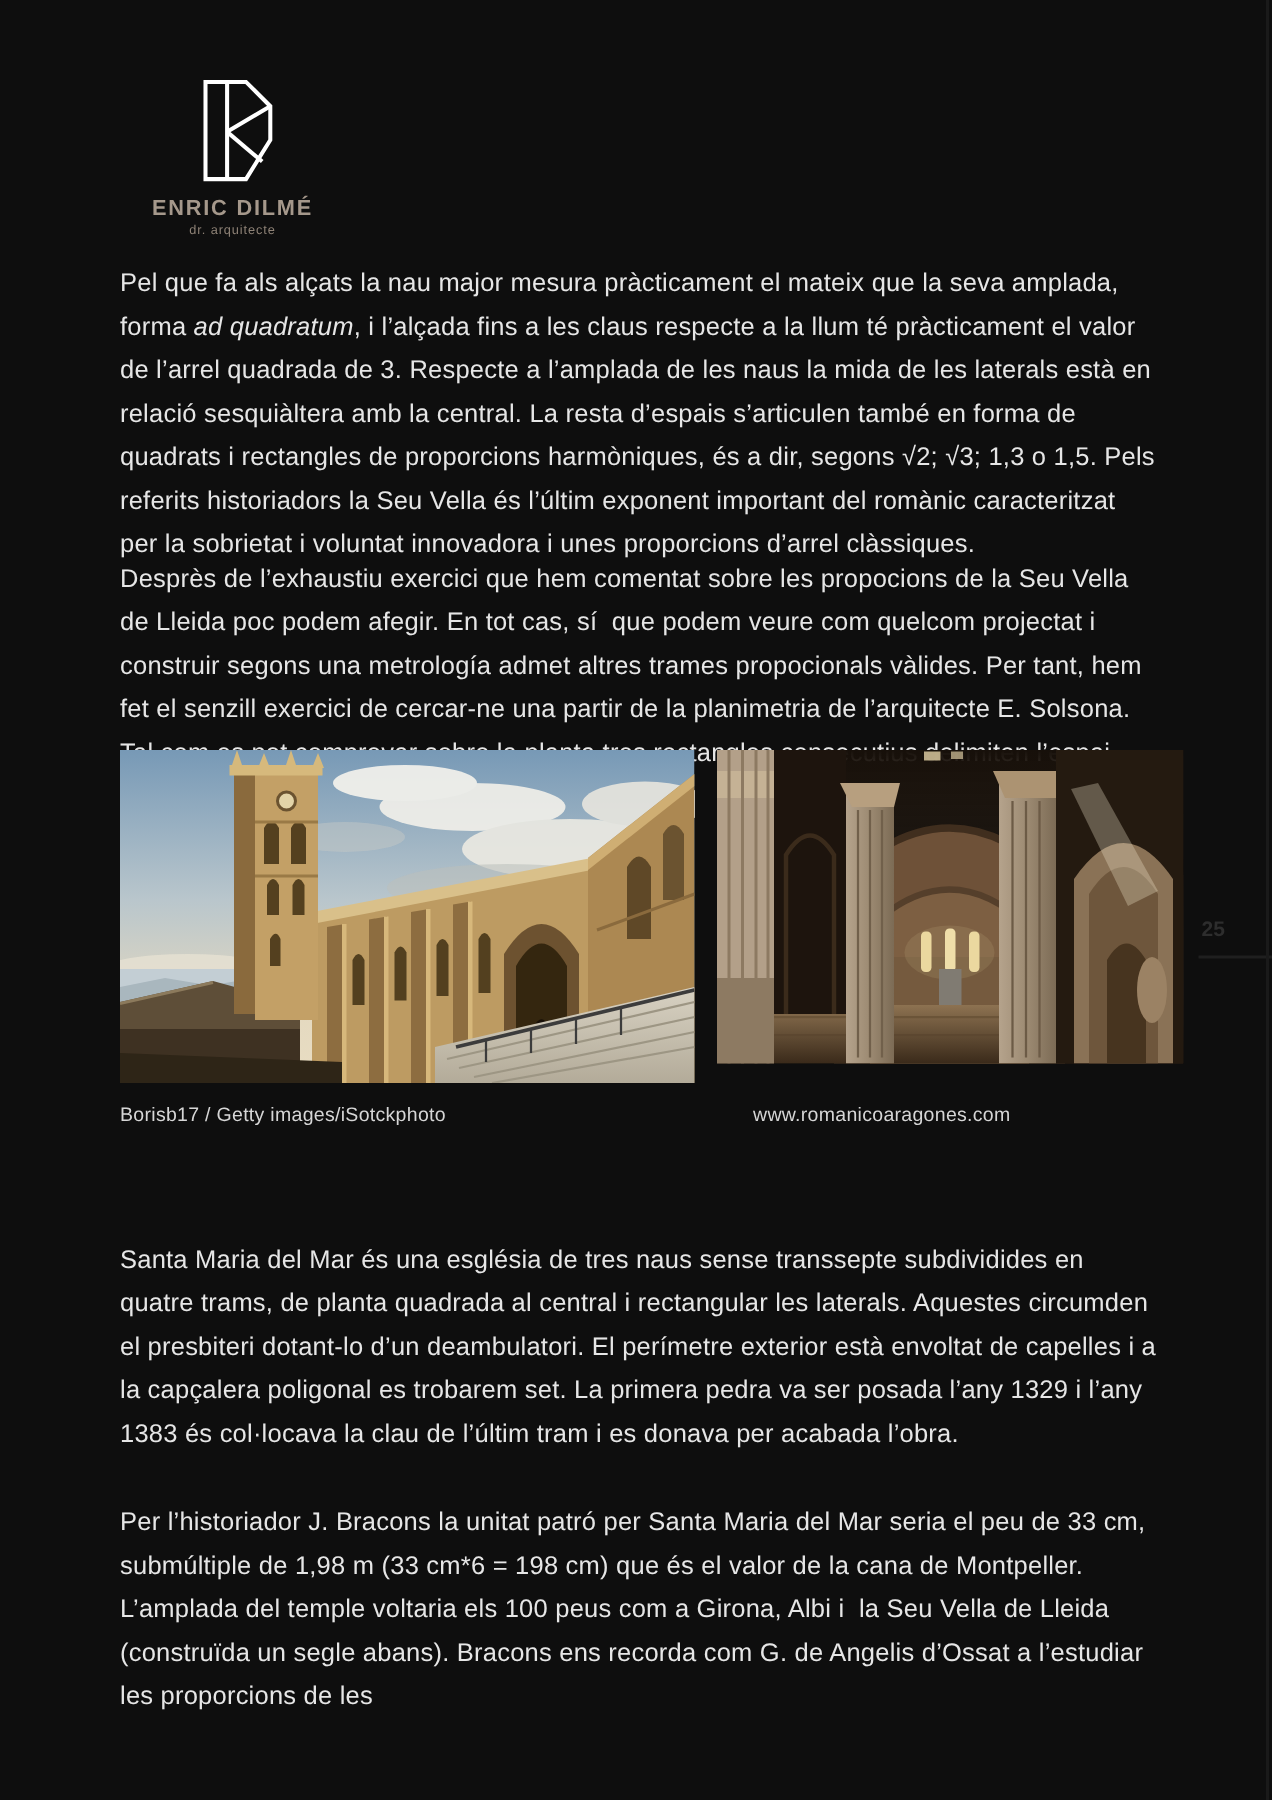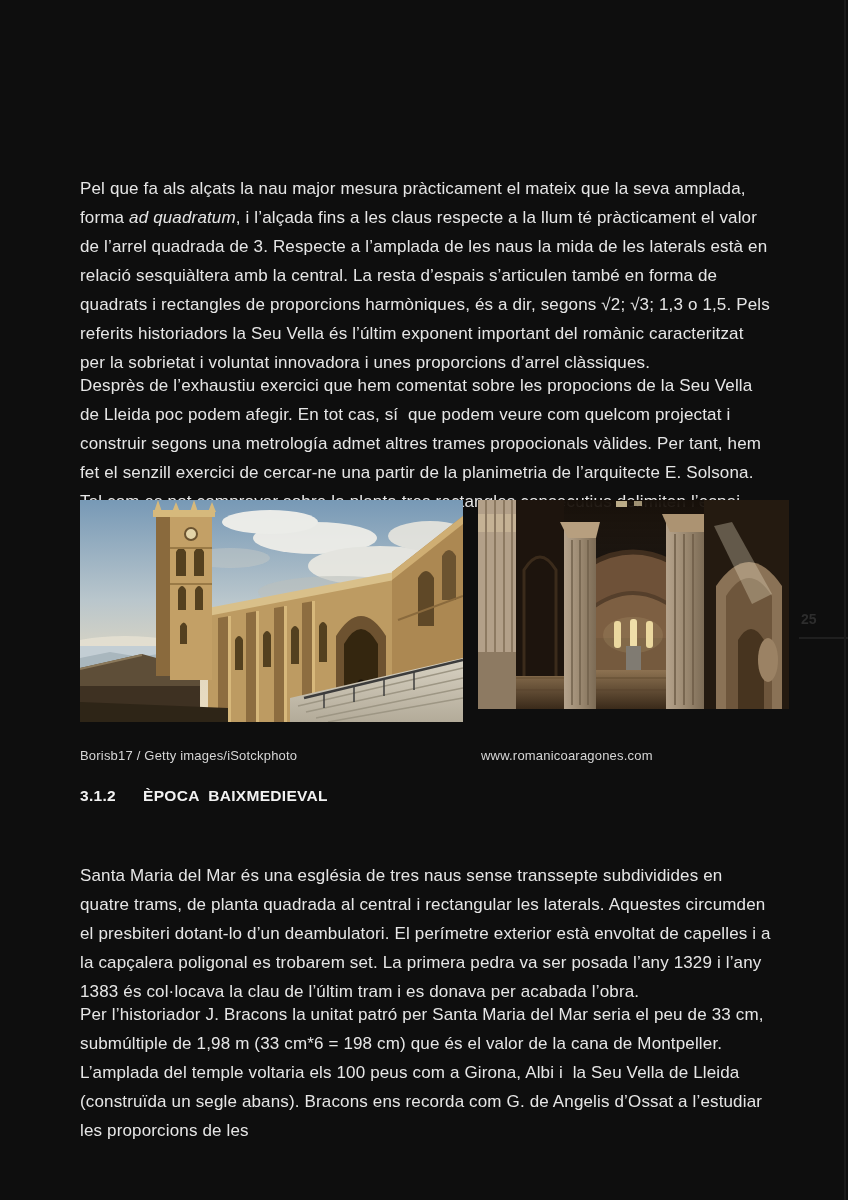--- a/index.html
+++ b/index.html
@@ -11,45 +11,55 @@
   .logo { position:absolute; left:92px; top:48px; width:126px; text-align:center; }
   .logo-mark { display:block; margin:0 auto; }
   .logo-name { margin-top:5px; font-size:14.5px; font-weight:bold; color:#a5988b; letter-spacing:1.2px; }
   .logo-tagline { margin-top:1px; font-size:8.5px; color:#8e8276; letter-spacing:0.6px; }
   
   .para {
     position:absolute; left:80px; width:692px; font-size:17px; line-height:29px;
     color:#e6e6e6; letter-spacing:0.15px; white-space:pre-wrap;
   }
   .italic { font-style:italic; }
-  #p1 { top:157px; } #p2 { top:354px; } #p3 { top:844px; } #p4 { top:983px; }
+  #p1 { top:157px; } #p2 { top:354px; } #p3 { top:808px; } #p4 { top:983px; }
   
   .fig { position:absolute; top:500px; display:block; }
   #fig-left { left:80px; }
   #fig-right { left:478px; }
-  .caption { position:absolute; top:735px; font-size:13px; color:#d6d6d6; letter-spacing:0.2px;margin-top:13px; }
+  .caption { position:absolute; top:735px; font-size:13px; color:#d6d6d6; letter-spacing:0.2px; }
   #caption-left { left:80px; }
-  #caption-right { left:481px; }
+  #caption-right { left:502px; }
   
   .heading {
     position:absolute; left:80px; width:600px; font-size:15.5px; font-weight:bold;
     color:#f2f2f2; letter-spacing:0.3px; white-space:pre;
   }
   #h1 { top:771px; } #h2 { top:811px; }
   .heading .num { display:inline-block; width:63px; }
   
   .pagenum { position:absolute; left:801px; top:611px; font-size:14px; font-weight:bold; color:#2d2d2d; }
   .pagenum-rule { position:absolute; left:799px; top:637px; width:49px; height:2px; background:#1f1f1f; }
   .edge-line { position:absolute; left:844px; top:0; width:2px; height:1200px; background:#1a1a1a; }
 </style>
 </head>
 <body>
 
 <div class="page">
 
+  <div class="logo">
+    <svg class="logo-mark" width="72" height="78" viewBox="0 0 80 86" fill="none">
+      <path d="M20,7 L50,7 L68,25 L68,50 L50,79 L20,79 Z" stroke="#ffffff" stroke-width="3" fill="none"></path>
+      <path d="M36,7 L36,79" stroke="#ffffff" stroke-width="3"></path>
+      <path d="M36,44 L68,25" stroke="#ffffff" stroke-width="3"></path>
+      <path d="M36,44 L62,66" stroke="#ffffff" stroke-width="3"></path>
+    </svg>
+    <div class="logo-name">ENRIC DILMÉ</div>
+    <div class="logo-tagline">dr. arquitecte</div>
+  </div>
 
   <p class="para" id="p1"><span>Pel que fa als alçats la nau major mesura pràcticament el mateix que la seva amplada, forma </span><span class="italic">ad quadratum</span><span>, i l’alçada fins a les claus respecte a la llum té pràcticament el valor de l’arrel quadrada de 3. Respecte a l’amplada de les naus la mida de les laterals està en relació sesquiàltera amb la central. La resta d’espais s’articulen també en forma de quadrats i rectangles de proporcions harmòniques, és a dir, segons √2; √3; 1,3 o 1,5. Pels referits historiadors la Seu Vella és l’últim exponent important del romànic caracteritzat per la sobrietat i voluntat innovadora i unes proporcions d’arrel clàssiques.</span></p>
 
   <p class="para" id="p2">Desprès de l’exhaustiu exercici que hem comentat sobre les propocions de la Seu Vella de Lleida poc podem afegir. En tot cas, sí  que podem veure com quelcom projectat i construir segons una metrología admet altres trames propocionals vàlides. Per tant, hem fet el senzill exercici de cercar-ne una partir de la planimetria de l’arquitecte E. Solsona. Tal com es pot comprovar sobre la planta tres rectangles consecutius delimiten l’espai interior. Dos el cos central i un la capçalera.</p>
 
   <svg class="fig" id="fig-left" width="383" height="222" viewBox="0 0 383 222" preserveAspectRatio="none">
     <defs>
       <linearGradient id="sky" x1="0" y1="0" x2="0" y2="1">
         <stop offset="0" stop-color="#7799b6"></stop>
         <stop offset="0.45" stop-color="#b9c6cc"></stop>
@@ -226,21 +236,20 @@
     <rect x="0" y="152" width="38" height="57" fill="#8d7a62"></rect>
 
     <rect x="138" y="1" width="11" height="6" fill="#d8c79e" opacity="0.85"></rect>
     <rect x="156" y="1" width="8" height="5" fill="#d8c79e" opacity="0.7"></rect>
     <polygon points="236,26 254,22 294,94 274,104" fill="#f5ead0" opacity="0.3"></polygon>
   </svg>
 
   <div class="caption" id="caption-left">Borisb17 / Getty images/iSotckphoto</div>
   <div class="caption" id="caption-right">www.romanicoaragones.com</div>
 
-  <h3 class="heading" id="h1"><span class="num">3.1.2</span><span>ÈPOCA  BAIXMEDIEVAL</span></h3>
 
   <p class="para" id="p3">Santa Maria del Mar és una església de tres naus sense transsepte subdividides en quatre trams, de planta quadrada al central i rectangular les laterals. Aquestes circumden el presbiteri dotant-lo d’un deambulatori. El perímetre exterior està envoltat de capelles i a la capçalera poligonal es trobarem set. La primera pedra va ser posada l’any 1329 i l’any 1383 és col·locava la clau de l’últim tram i es donava per acabada l’obra.</p>
   <p class="para" id="p4">Per l’historiador J. Bracons la unitat patró per Santa Maria del Mar seria el peu de 33 cm, submúltiple de 1,98 m (33 cm*6 = 198 cm) que és el valor de la cana de Montpeller. L’amplada del temple voltaria els 100 peus com a Girona, Albi i  la Seu Vella de Lleida (construïda un segle abans). Bracons ens recorda com G. de Angelis d’Ossat a l’estudiar les proporcions de les</p>
 
   <div class="pagenum">25</div>
   <div class="pagenum-rule"></div>
   <div class="edge-line"></div>
 
 </div>
 

